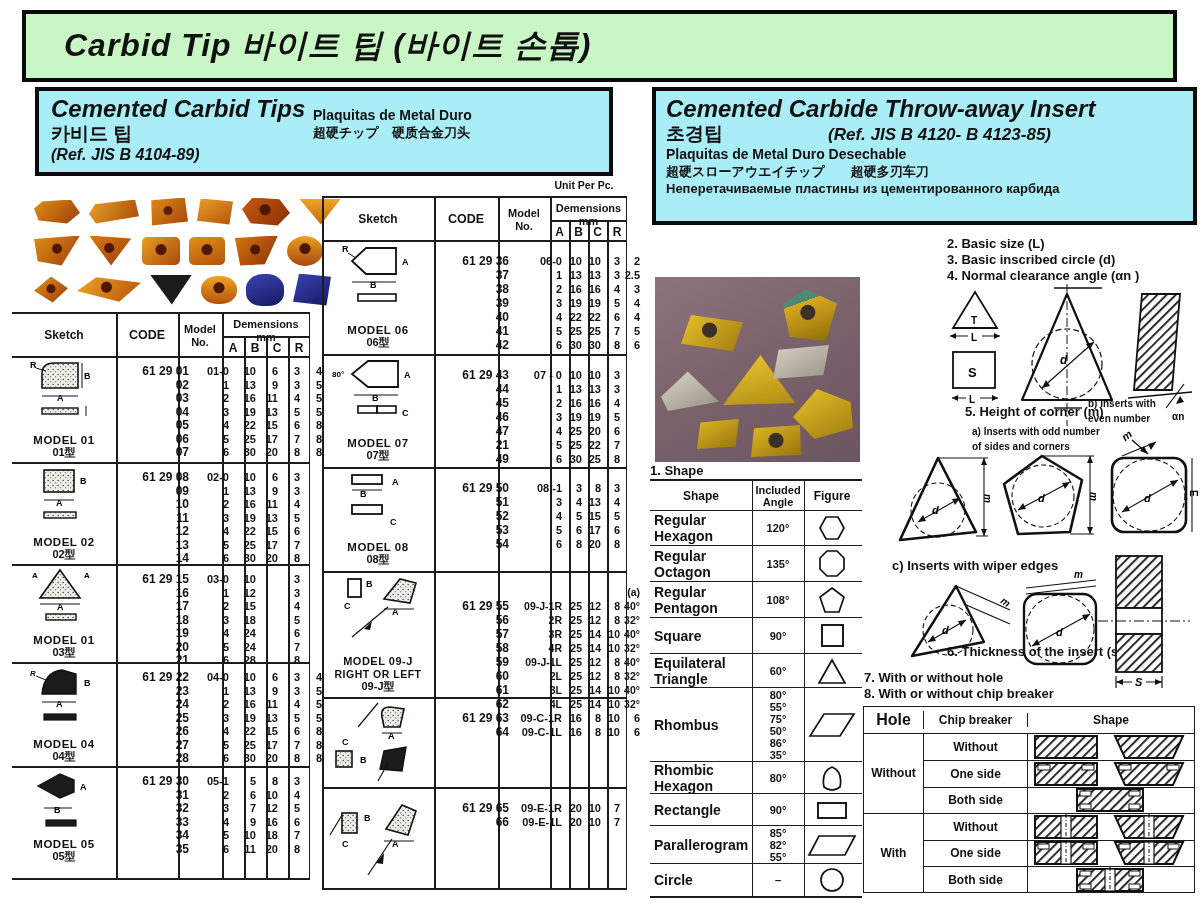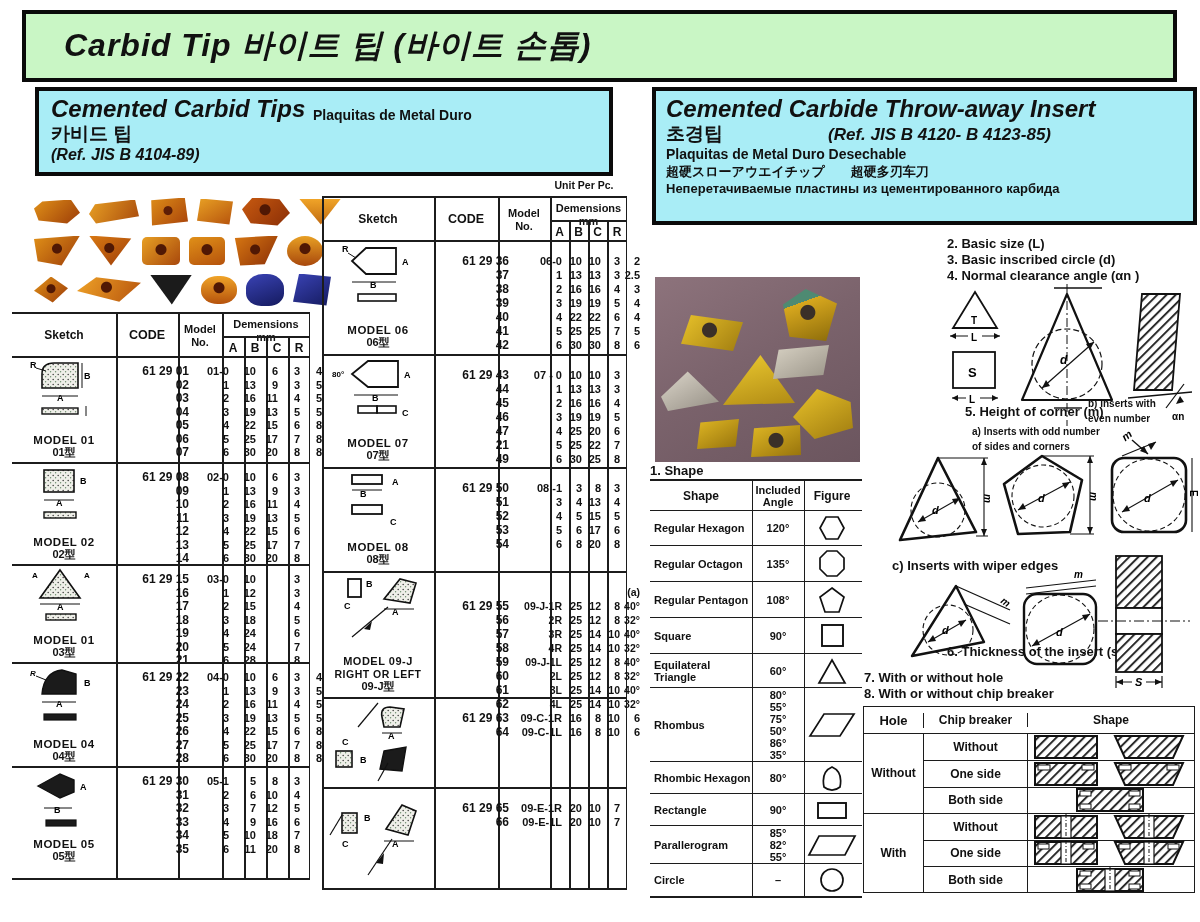--- a/index.html
+++ b/index.html
@@ -73,31 +73,31 @@
   .noteb { position:absolute; font-weight:bold; font-size:10px; line-height:15px; }
   .diagsvg { position:absolute; }
   
   .shapetable { position:absolute; left:650px; top:463px; width:212px; }
   .st-title { font-size:13px; font-weight:bold; height:16px; }
   .st-box { position:relative; border-top:2px solid #1c1c1c; border-bottom:2px solid #1c1c1c; }
   .st-box .vl1 { position:absolute; left:102px; top:0; bottom:0; width:1.2px; background:#1c1c1c; }
   .st-box .vl2 { position:absolute; left:154px; top:0; bottom:0; width:1.2px; background:#1c1c1c; }
   .st-row { display:flex; align-items:center; border-bottom:1.2px solid #1c1c1c; }
   .st-row:last-child { border-bottom:none; }
-  .st-c1 { width:102px; font-size:11px; font-weight:bold; padding-left:4px; }
+  .st-c1 { width:102px; font-size:14px; font-weight:bold; padding-left:4px; }
   .st-c2 { width:52px; font-size:11px; font-weight:bold; text-align:center; line-height:12px; }
   .st-c3 { width:56px; display:flex; justify-content:center; align-items:center; }
   .st-hdr { height:30px; }
   .st-hdr .st-c1 { text-align:center; padding-left:0; font-size:12px; }
   
   .holetable { position:absolute; left:863px; top:706px; width:332px; border:1.8px solid #1c1c1c; }
   .ht-row { display:flex; border-top:1.2px solid #1c1c1c; }
   .ht-row.first { border-top:none; }
   .ht-h { height:26px; align-items:center; }
-  .ht-c1 { width:60px; flex:none; display:flex; justify-content:center; align-items:center; font-size:13px; font-weight:bold; border-right:1.2px solid #1c1c1c; }
+  .ht-c1 { width:60px; flex:none; display:flex; justify-content:center; align-items:center; font-size:16px; font-weight:bold; border-right:1.2px solid #1c1c1c; }
   .ht-c2 { width:104px; flex:none; display:flex; justify-content:center; align-items:center; font-size:12px; font-weight:bold; border-right:1.2px solid #1c1c1c; }
   .ht-c3 { flex:1; display:flex; justify-content:center; align-items:center; }
   .ht-body { display:flex; border-top:1.2px solid #1c1c1c; }
   .ht-holecol { width:60px; flex:none; display:flex; flex-direction:column; border-right:1.2px solid #1c1c1c; }
   .ht-holecell { flex:1; display:flex; justify-content:center; align-items:center; font-size:12px; font-weight:bold; }
   .ht-holecell.top { border-bottom:1.2px solid #1c1c1c; }
   .ht-rows { flex:1; display:flex; flex-direction:column; }
   .ht-r { display:flex; height:26.4px; border-top:1.2px solid #1c1c1c; }
   .ht-r.first { border-top:none; }
   .ht-cb { width:104px; flex:none; display:flex; justify-content:center; align-items:center; font-size:12px; font-weight:bold; border-right:1.2px solid #1c1c1c; }
@@ -128,20 +128,21 @@
   </div>
 
   <div class="hdrbox left">
     <div class="lh-col1">
       <div class="hb-t1">Cemented Carbid Tips</div>
       <div class="hb-t2">카비드 팁</div>
       <div class="hb-t3">(Ref. JIS B 4104-89)</div>
     </div>
     <div class="lh-col2">
       <div class="hb-s">Plaquitas de Metal Duro</div>
+      <div class="hb-s2">超硬チップ　硬质合金刀头</div>
     </div>
   </div>
 
   <div class="hdrbox right">
     <div class="hb-t1">Cemented Carbide Throw-away Insert</div>
     <div class="rh-row2">
       <div class="hb-t2">초경팁</div>
       <div class="rh-ref">(Ref. JIS B 4120- B 4123-85)</div>
     </div>
     <div class="hb-s">Plaquitas de Metal Duro Desechable</div>

